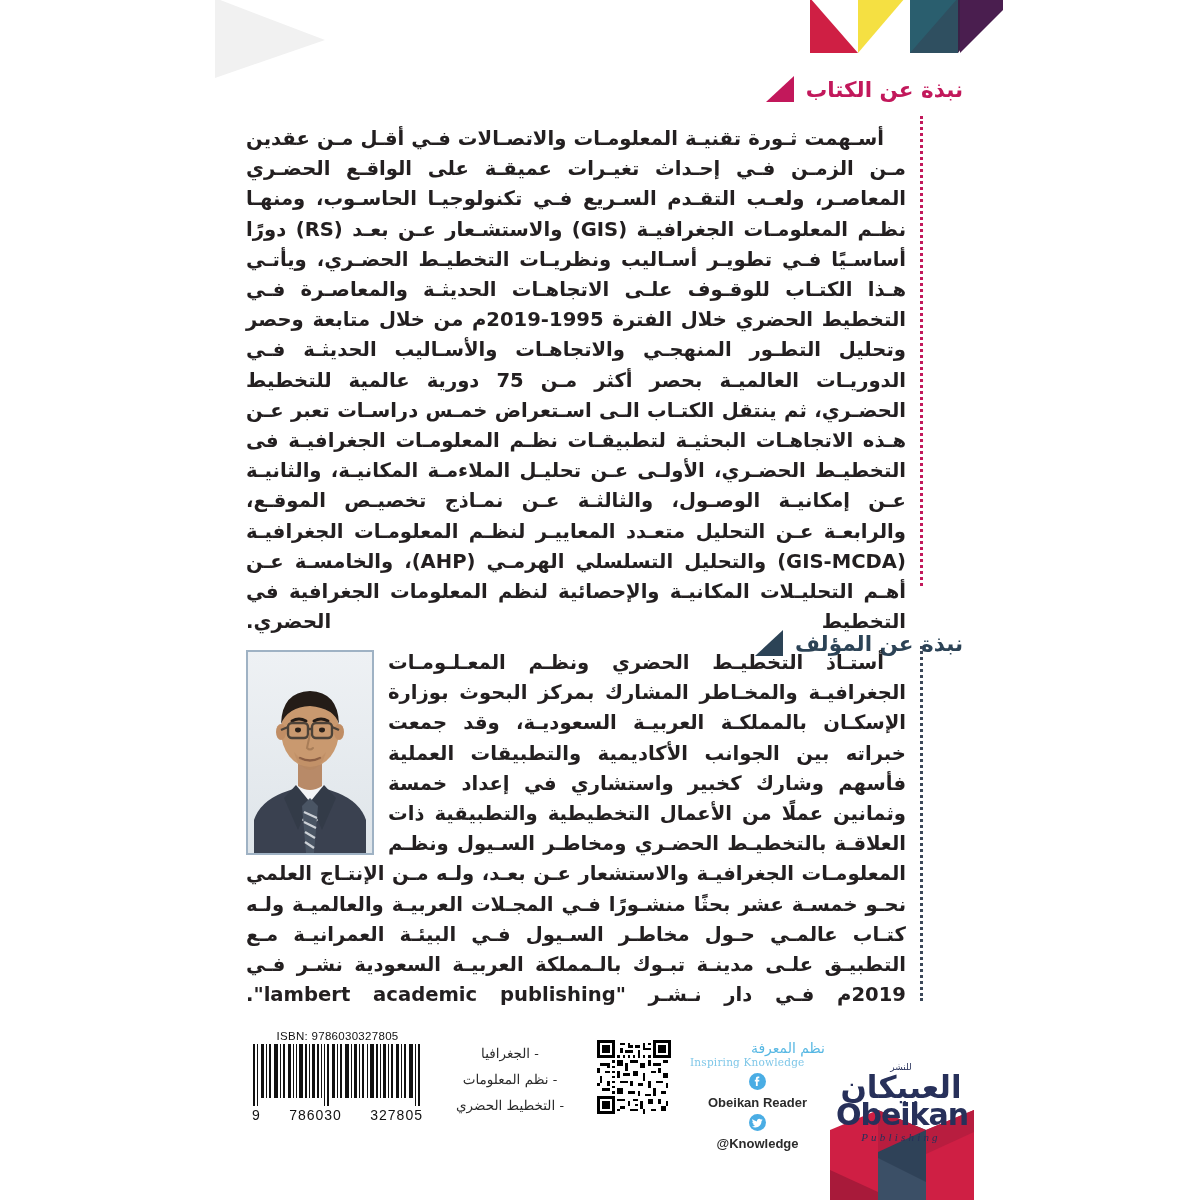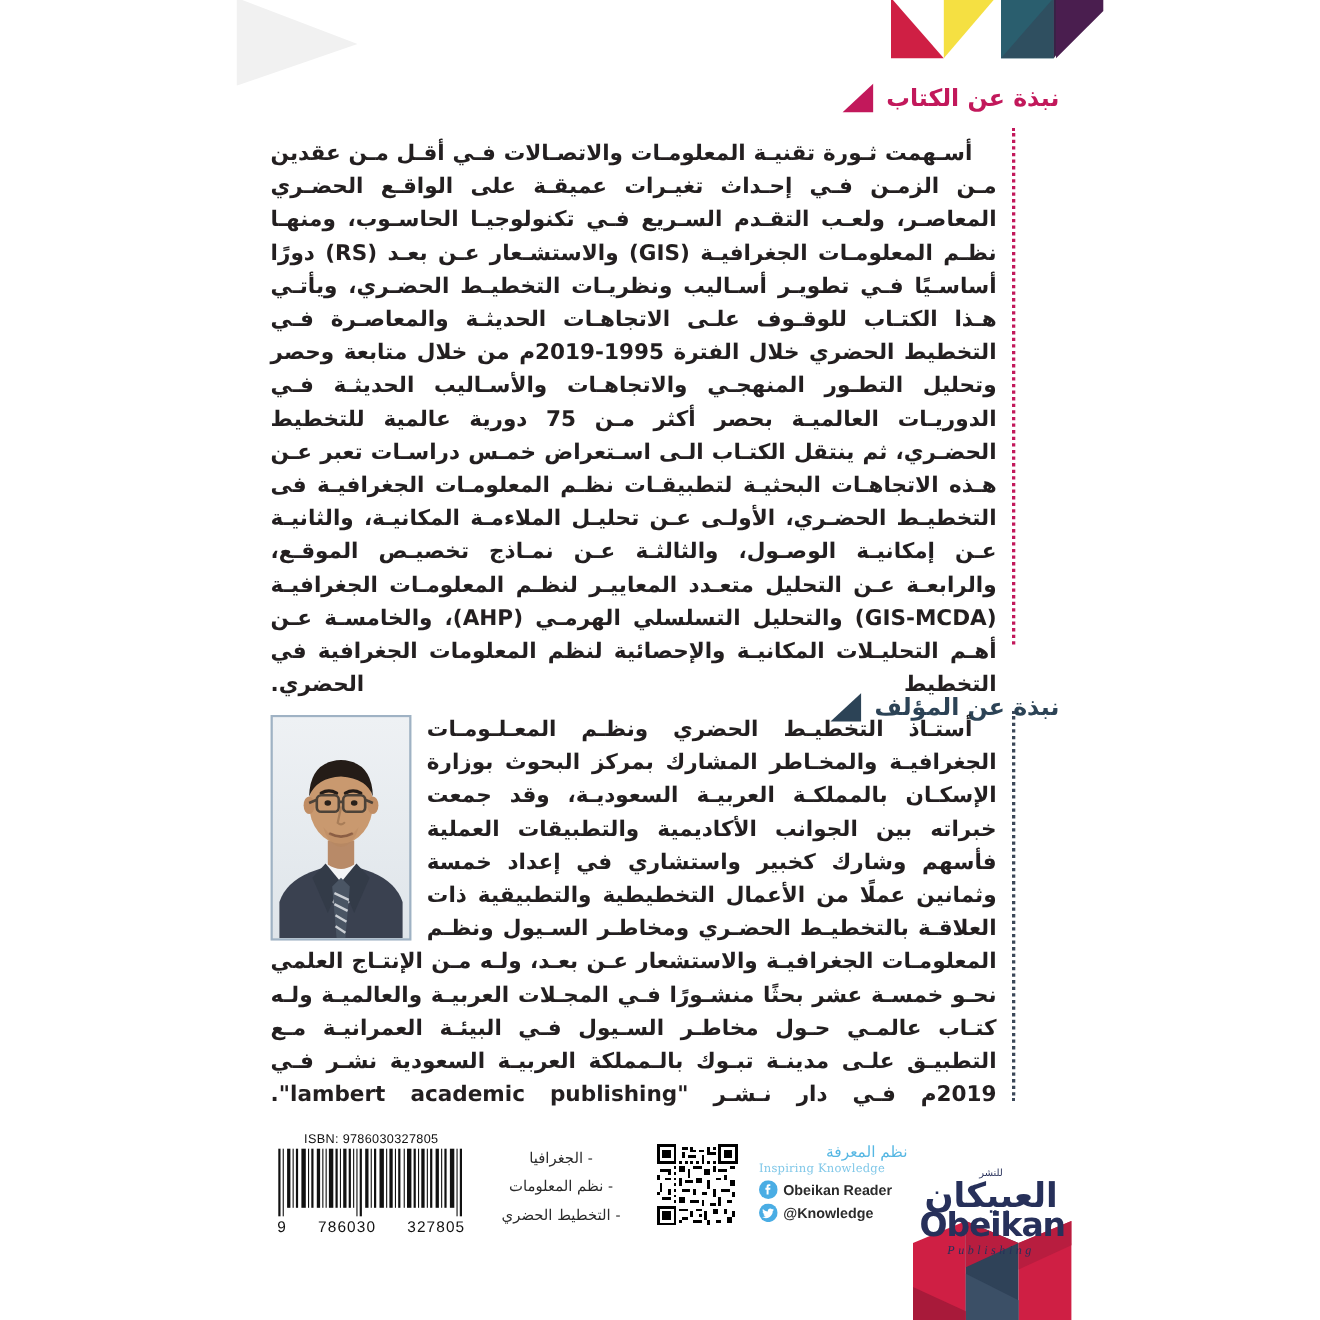--- a/index.html
+++ b/index.html
@@ -204,20 +204,21 @@
     font-family: "DejaVu Serif", "Liberation Serif", serif;
     letter-spacing: 0.2px;
     line-height: 13px;
     margin-bottom: 4px;
   }
   .social-row {
     display: flex;
     align-items: center;
     gap: 5px;
     margin-top: 4px;
+    flex-direction: column;
   }
   .social-row .handle {
     font-size: 13px;
     font-weight: bold;
     color: #2b2b2b;
     font-family: "Liberation Sans", sans-serif;
   }
 
   #publisher-logo {
     position: absolute;

